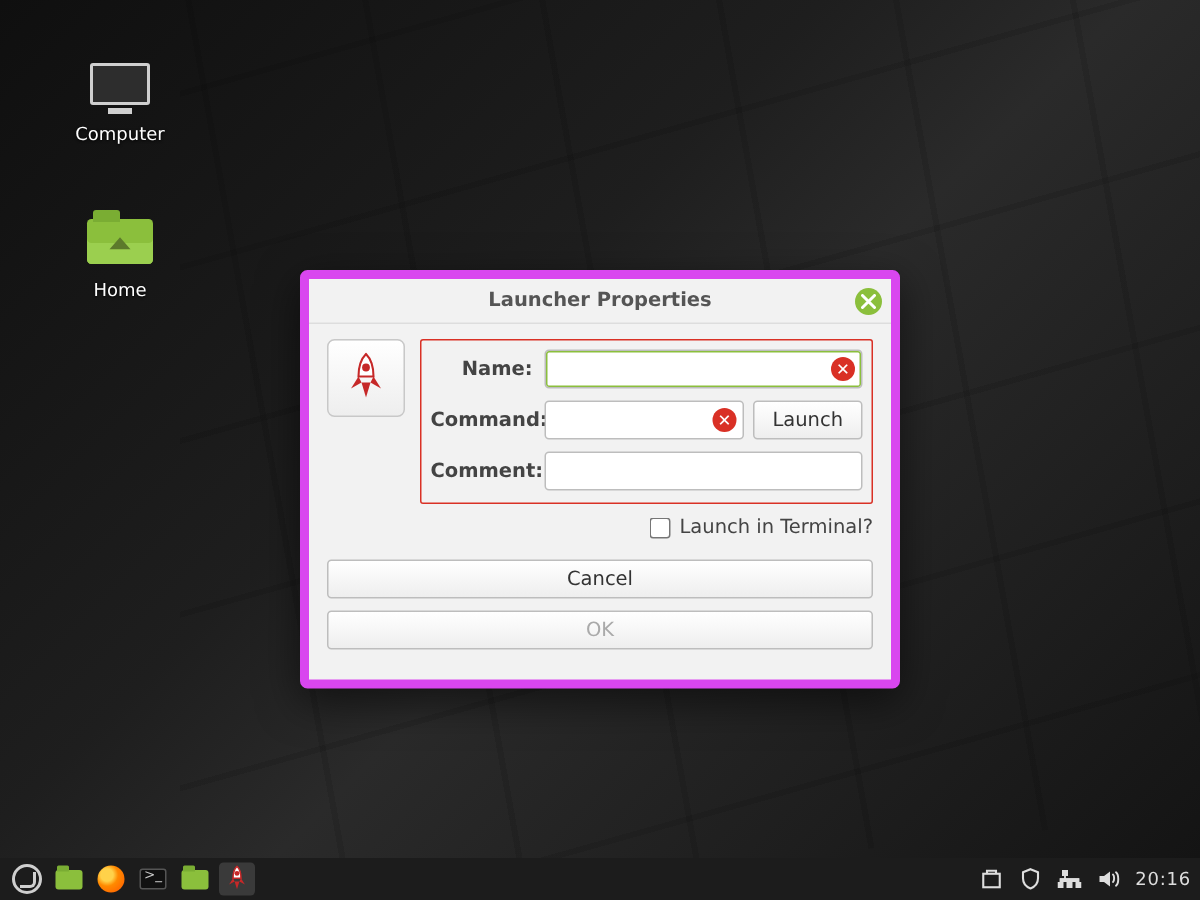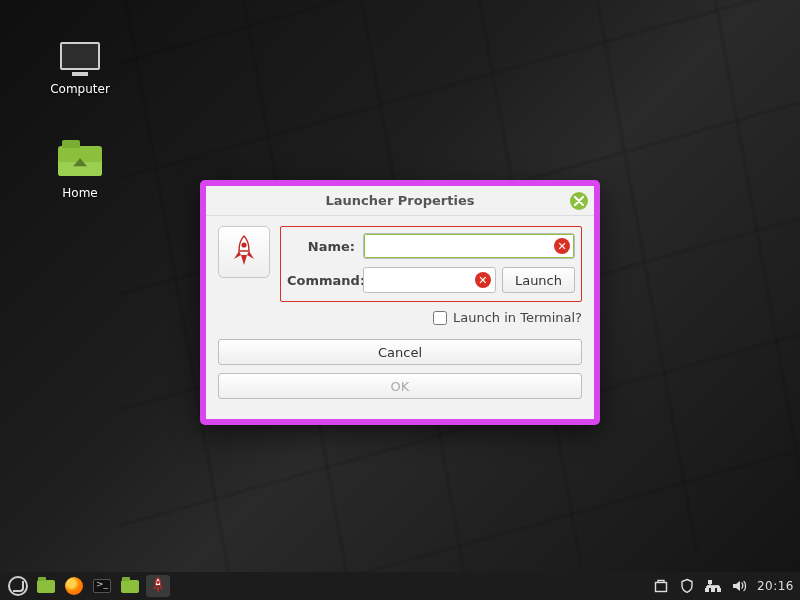--- a/index.html
+++ b/index.html
@@ -169,20 +169,26 @@
         <div class="row">
           <label>Command:</label>
           <div class="fld">
             <input type="text" value="" style="">
             <div class="clear">
                 <span>✕</span>
               </div>
           </div>
           <button class="btn">Launch</button>
         </div>
+        <div class="row">
+          <label>Comment:</label>
+          <div class="fld" style="padding-right:6px">
+            <input type="text" value="" style="">
+          </div>
+        </div>
       </div>
     </div>
     <div class="chk-row">
       <input type="checkbox" style="">
       <span>Launch in Terminal?</span>
     </div>
     <div class="dlg-actions">
       <button class="btn">Cancel</button>
       <button class="btn" disabled="">OK</button>
     </div>

